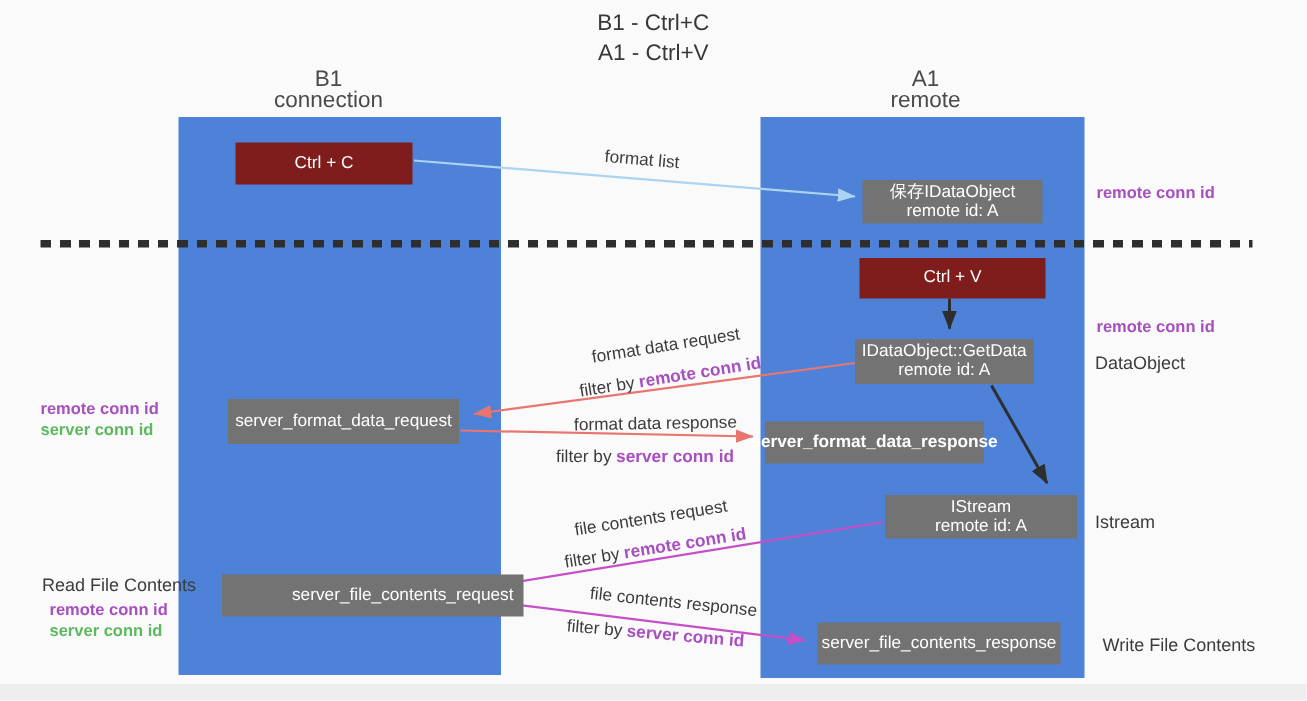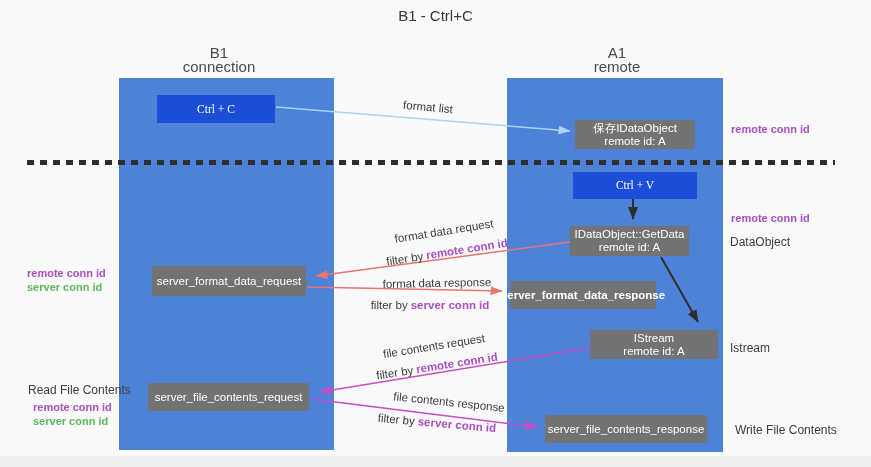--- a/index.html
+++ b/index.html
@@ -4,37 +4,38 @@
 <style>
   html,body{margin:0;padding:0;}
   body{width:871px;height:467px;position:relative;overflow:hidden;background:#fafafa;
        font-family:"Liberation Sans",sans-serif;color:#3c3c3c;}
   .abs{position:absolute;}
   .title{left:0;right:0;top:6px;text-align:center;font-size:15px;line-height:20px;color:#383838;}
   .lane-head{top:46px;text-align:center;font-size:15px;line-height:14px;color:#4a4a4a;}
   .lane{background:#4d82d8;}
   .box{display:flex;flex-direction:column;align-items:center;justify-content:center;
        color:#fff;font-size:11.5px;line-height:13px;text-align:center;}
-  .green{background:#1d4ed8;font-family:Liberation Serif, serif;}
+  .green{background:#7f1d1d;}
   .orange{background:#737373;}
   .dashed{height:5px;background:repeating-linear-gradient(90deg,#2e2e2e 0 7px,transparent 7px 13px);}
   .slbl{font-size:11px;line-height:14px;white-space:nowrap;}
   .purple{color:#a84fc0;font-weight:bold;}
   .greent{color:#5cb85c;font-weight:bold;}
   .dark{color:#3c3c3c;font-size:12px;font-weight:normal;}
   .alabel{font-size:11.5px;white-space:nowrap;transform-origin:center;color:#3c3c3c;}
   .alabel .pre{margin-right:3px;}
   svg.overlay{position:absolute;left:0;top:0;pointer-events:none;}
   .strip{background:#eeeeee;}
 </style>
 </head>
 <body>
 
 <div class="abs title">
   <div>B1 - Ctrl+C</div>
+  <div>A1 - Ctrl+V</div>
 </div>
 
 <div class="abs lane-head" style="left:119px;width:200px;">
   <div>B1</div>
   <div>connection</div>
 </div>
 <div class="abs lane-head" style="left:507px;width:220px;">
   <div>A1</div>
   <div>remote</div>
 </div>
@@ -85,21 +86,21 @@
 <div class="abs box orange" style="left:152px;top:266px;width:154px;height:30px;">
   <span>server_format_data_request</span>
 </div>
 <div class="abs box orange" style="left:510px;top:281px;width:146px;height:28px;font-weight:bold;">
   <span>server_format_data_response</span>
 </div>
 <div class="abs box orange" style="left:590px;top:330px;width:128px;height:29px;">
   <span>IStream</span>
   <span>remote id: A</span>
 </div>
-<div class="abs box orange" style="left:148px;top:383px;width:161px;height:28px;">
+<div class="abs box orange" style="left:148px;top:383px;width:161px;height:28px;padding-left:40px;">
   <span>server_file_contents_request</span>
 </div>
 <div class="abs box orange" style="left:545px;top:415px;width:162px;height:28px;">
   <span>server_file_contents_response</span>
 </div>
 
 <div class="abs slbl purple" style="left:731px;top:122px;">remote conn id</div>
 <div class="abs slbl purple" style="left:731px;top:211px;">remote conn id</div>
 <div class="abs slbl dark" style="left:730px;top:235px;">DataObject</div>
 <div class="abs slbl dark" style="left:730px;top:341px;">Istream</div>

